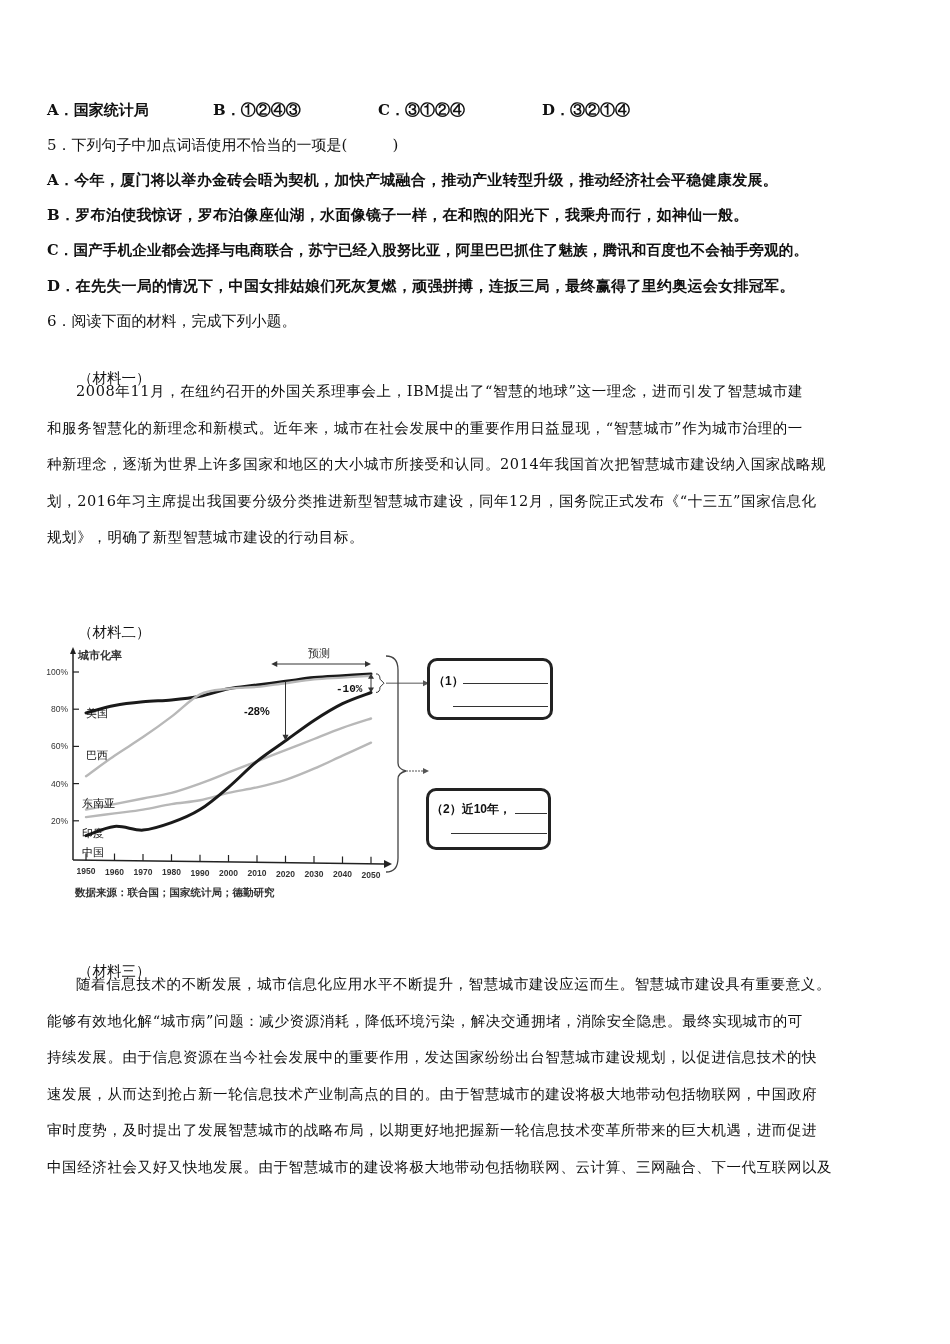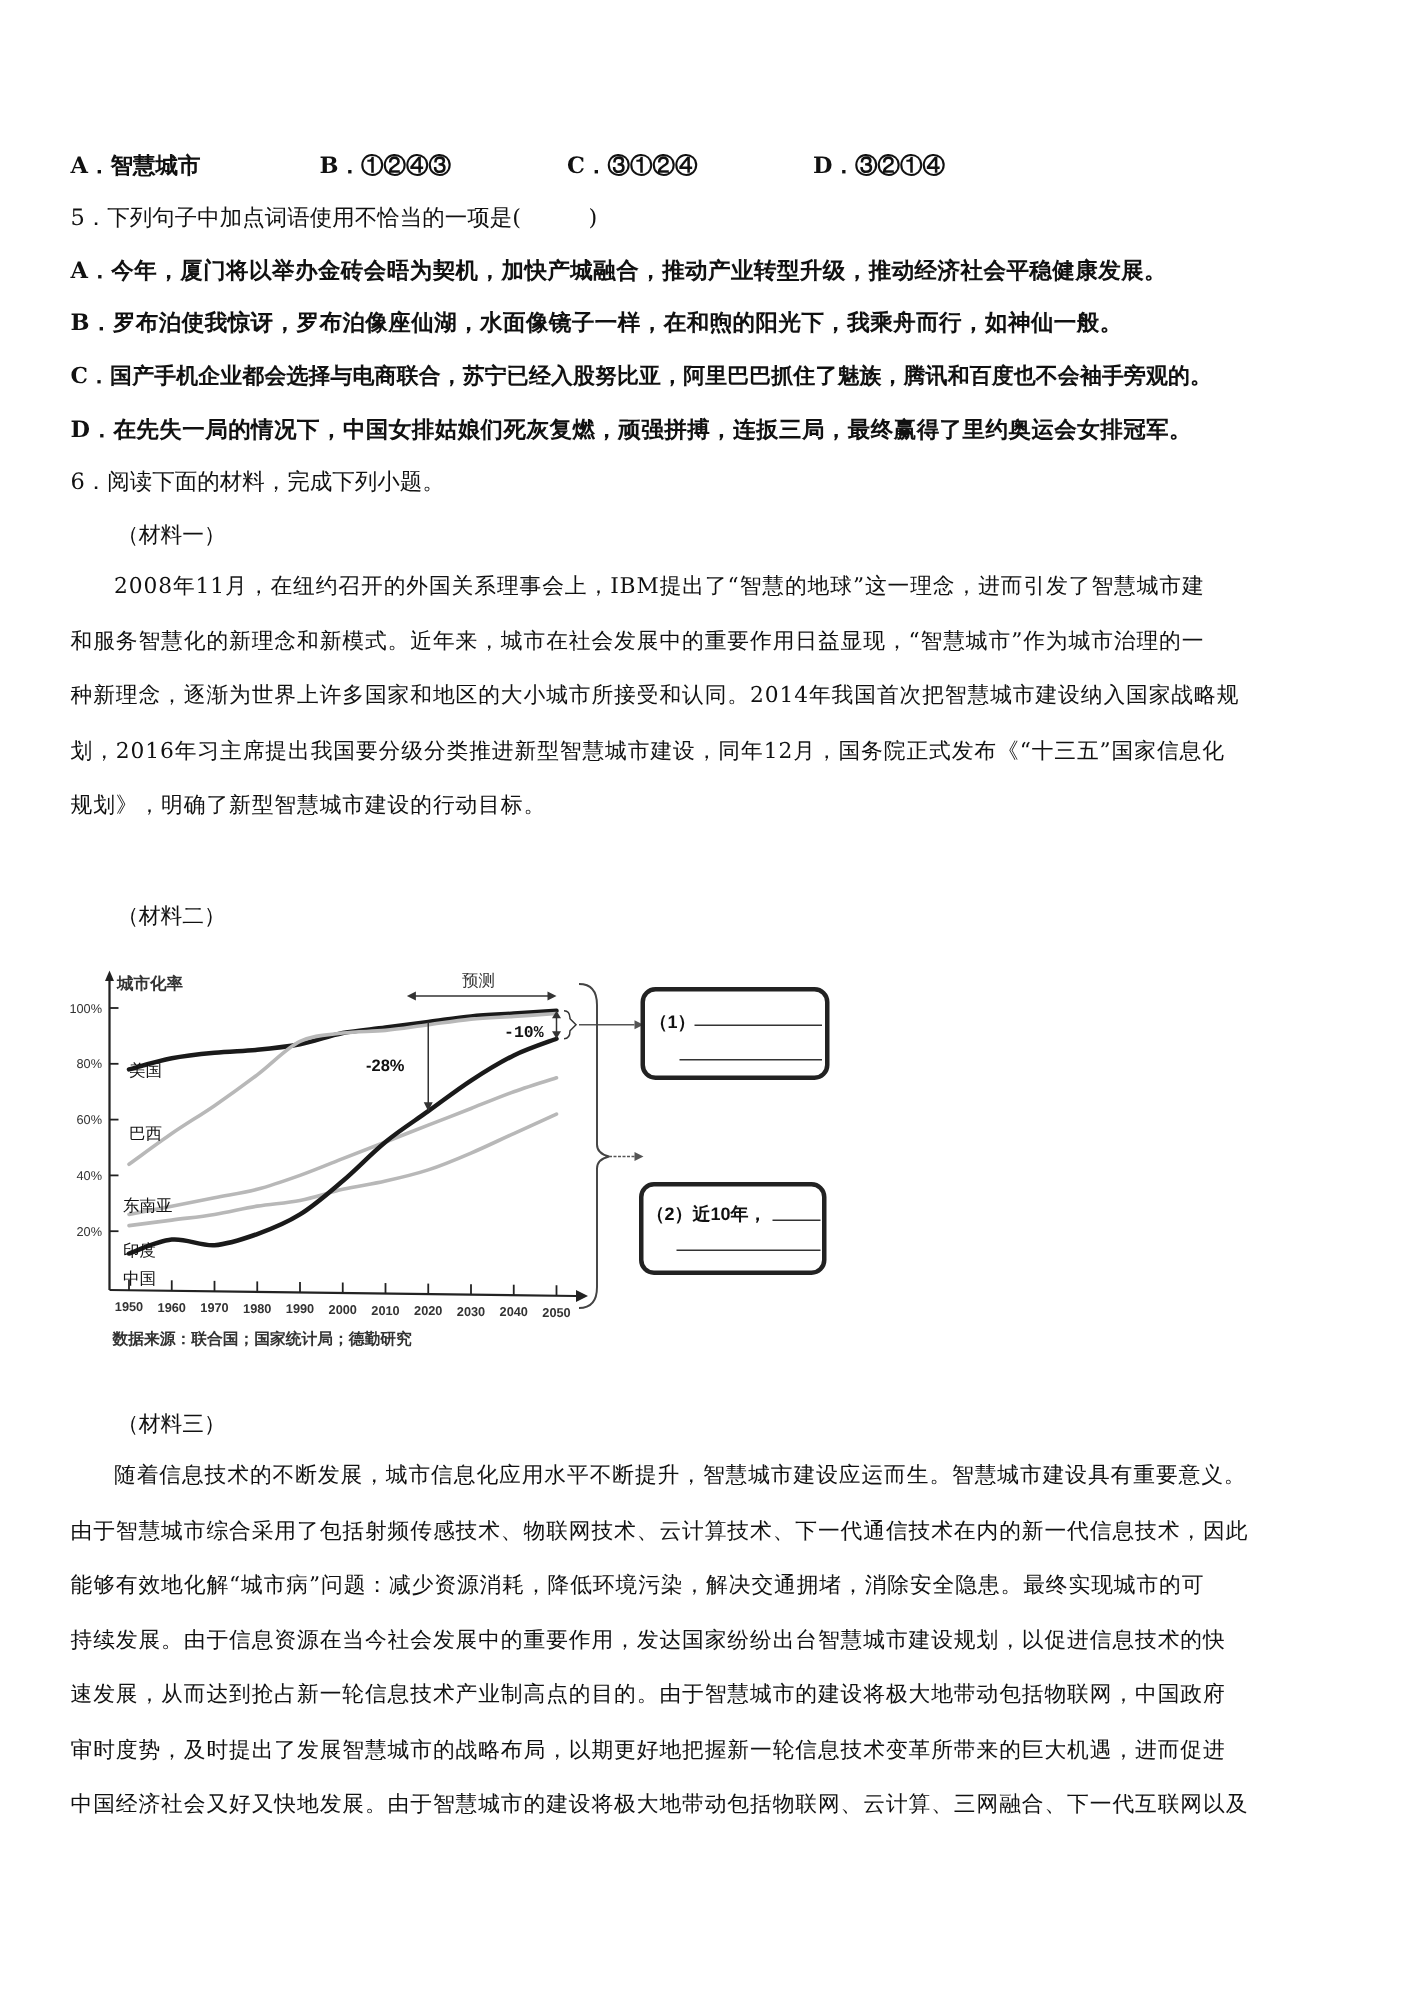--- a/index.html
+++ b/index.html
@@ -4,31 +4,31 @@
 <style>
   html, body { margin: 0; padding: 0; background: #ffffff; }
   body { width: 950px; height: 1344px; position: relative; overflow: hidden; color: #111; }
   .serif { font-family: "DejaVu Serif", "Liberation Serif", serif; }
   .line { position: absolute; left: 47px; white-space: nowrap; font-size: 15px; }
   .bold { font-weight: bold; }
   .opt-row { position: absolute; top: 101px; left: 47px; width: 700px; height: 22px; font-size: 15px; font-weight: bold; }
   .opt { position: absolute; top: 0; }
   .para { position: absolute; left: 47px; width: 860px; font-size: 14.5px; line-height: 36.5px; text-align: justify; text-align-last: left; letter-spacing: 0.6px; }
   .indent { text-indent: 29px; }
-  .label { position: absolute; left: 78px; font-size: 14.5px; }
+  .label { position: absolute; left: 78px; font-size: 14.5px; margin-top: 22px; }
   #chart { position: absolute; left: 40px; top: 628px; width: 560px; height: 290px; }
   .fill-box { position: absolute; border: 3px solid #222; border-radius: 10px; background: #fff; }
   .fill-line { position: absolute; height: 0; border-top: 1.5px solid #333; }
   .box-label { position: absolute; font-size: 12px; font-family: "Liberation Sans", sans-serif; font-weight: bold; }
 </style>
 </head>
 <body>
 
 <div class="opt-row serif">
-  <span class="opt" style="left:0"><span>A．</span><span>智慧城市</span></span>
+  <span class="opt" style="left:0"><span>A．</span><span>国家统计局</span></span>
   <span class="opt" style="left:166px"><span>B．</span><span>①②④③</span></span>
   <span class="opt" style="left:331px"><span>C．</span><span>③①②④</span></span>
   <span class="opt" style="left:495px"><span>D．</span><span>③②①④</span></span>
 </div>
 
 <div class="line serif" style="top:136px">5．下列句子中加点词语使用不恰当的一项是(　　　)</div>
 <div class="line serif bold" style="top:171px; letter-spacing:0.3px">A．今年，厦门将以举办金砖会晤为契机，加快产城融合，推动产业转型升级，推动经济社会平稳健康发展。</div>
 <div class="line serif bold" style="top:206px; letter-spacing:0.3px">B．罗布泊使我惊讶，罗布泊像座仙湖，水面像镜子一样，在和煦的阳光下，我乘舟而行，如神仙一般。</div>
 <div class="line serif bold" style="top:241px; letter-spacing:0.1px; font-size:14.6px">C．国产手机企业都会选择与电商联合，苏宁已经入股努比亚，阿里巴巴抓住了魅族，腾讯和百度也不会袖手旁观的。</div>
 <div class="line serif bold" style="top:277px; letter-spacing:0.3px">D．在先失一局的情况下，中国女排姑娘们死灰复燃，顽强拼搏，连扳三局，最终赢得了里约奥运会女排冠军。</div>
@@ -131,19 +131,18 @@
     <span class="box-label" style="left:2px;top:10px;font-weight:bold">（2）近10年，</span>
     <span class="fill-line" style="left:86px;top:22px;width:32px"></span>
     <span class="fill-line" style="left:22px;top:42px;width:96px"></span>
   </div>
 </div>
 
 <div class="label serif" style="top:940px">（材料三）</div>
 
 <div class="para serif" style="top:966px">
   <div class="indent">随着信息技术的不断发展，城市信息化应用水平不断提升，智慧城市建设应运而生。智慧城市建设具有重要意义。</div>
-  <div>由于智慧城市综合采用了包括射频传感技术、物联网技术、云计算技术、下一代通信技术在内的新一代信息技术，因此</div>
   <div>能够有效地化解“城市病”问题：减少资源消耗，降低环境污染，解决交通拥堵，消除安全隐患。最终实现城市的可</div>
   <div>持续发展。由于信息资源在当今社会发展中的重要作用，发达国家纷纷出台智慧城市建设规划，以促进信息技术的快</div>
   <div>速发展，从而达到抢占新一轮信息技术产业制高点的目的。由于智慧城市的建设将极大地带动包括物联网，中国政府</div>
   <div>审时度势，及时提出了发展智慧城市的战略布局，以期更好地把握新一轮信息技术变革所带来的巨大机遇，进而促进</div>
   <div>中国经济社会又好又快地发展。由于智慧城市的建设将极大地带动包括物联网、云计算、三网融合、下一代互联网以及</div>
 </div>
 
 </body></html>

